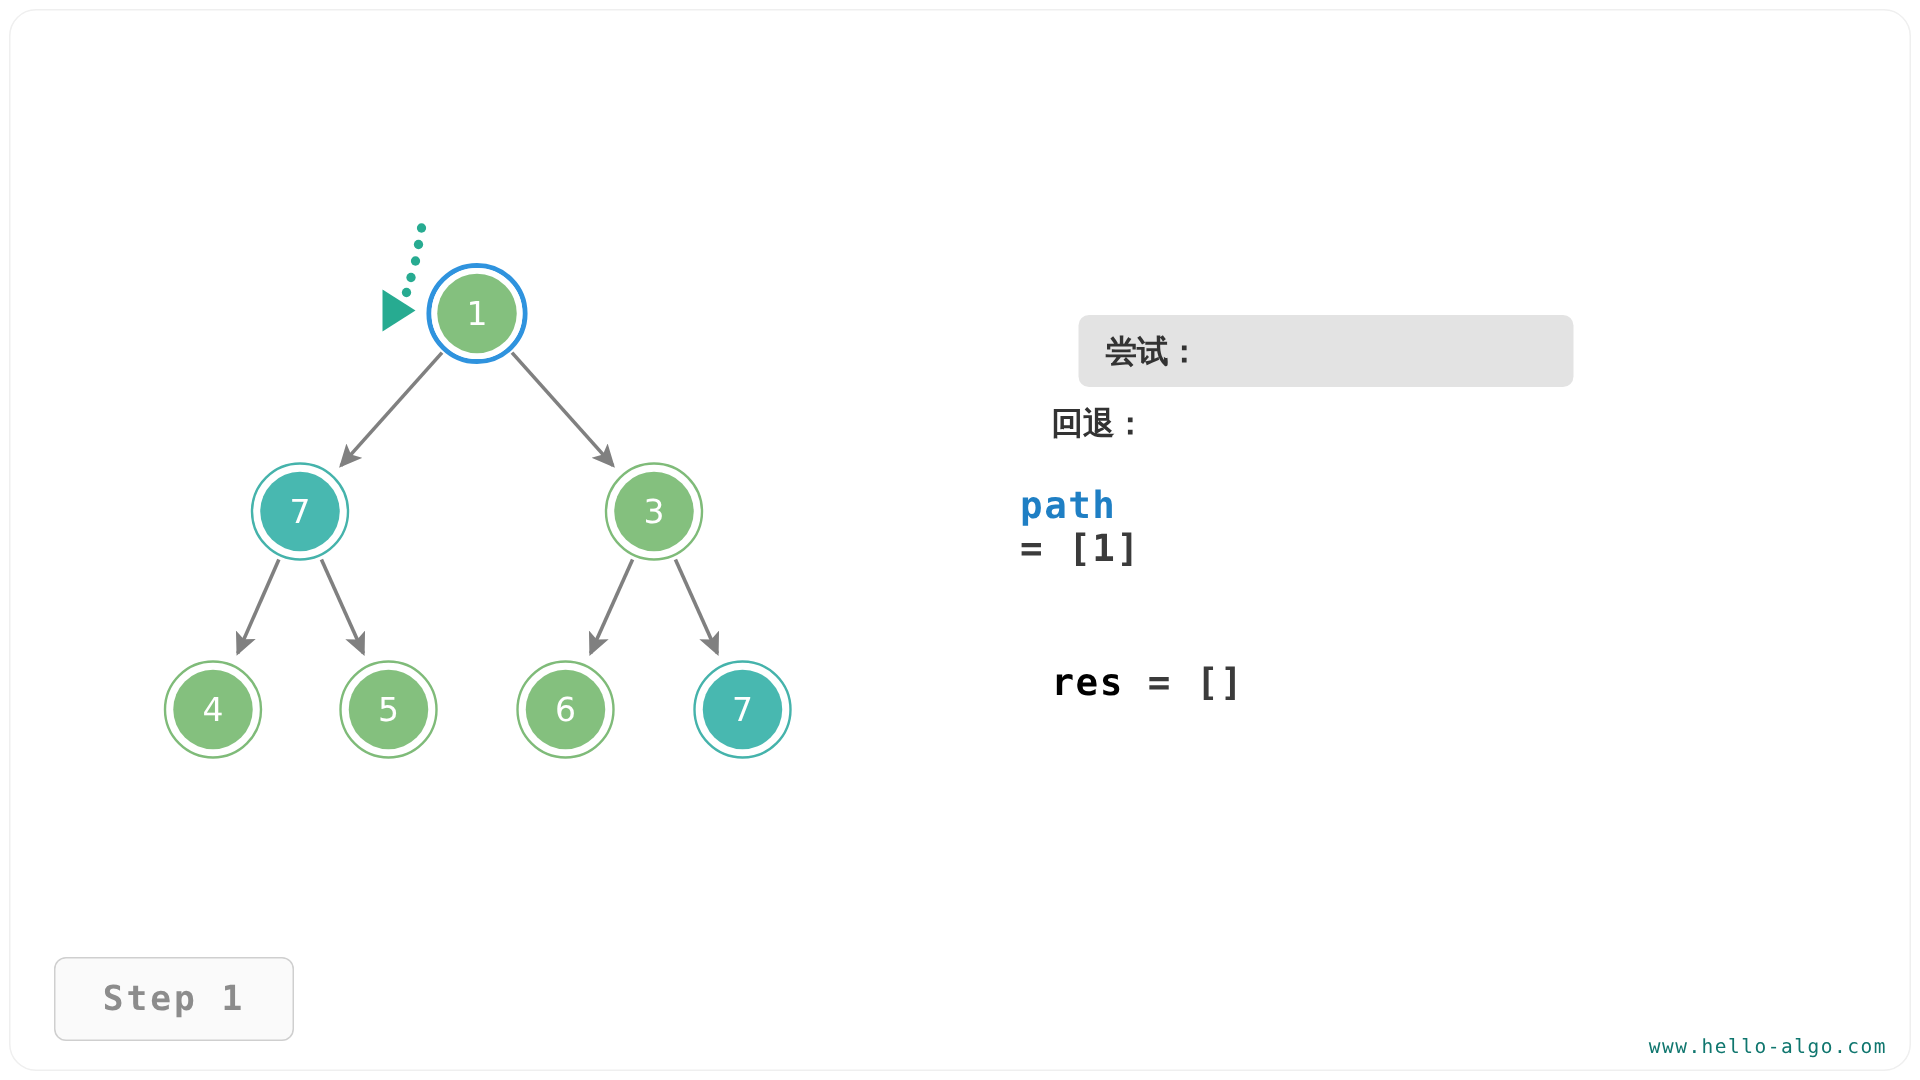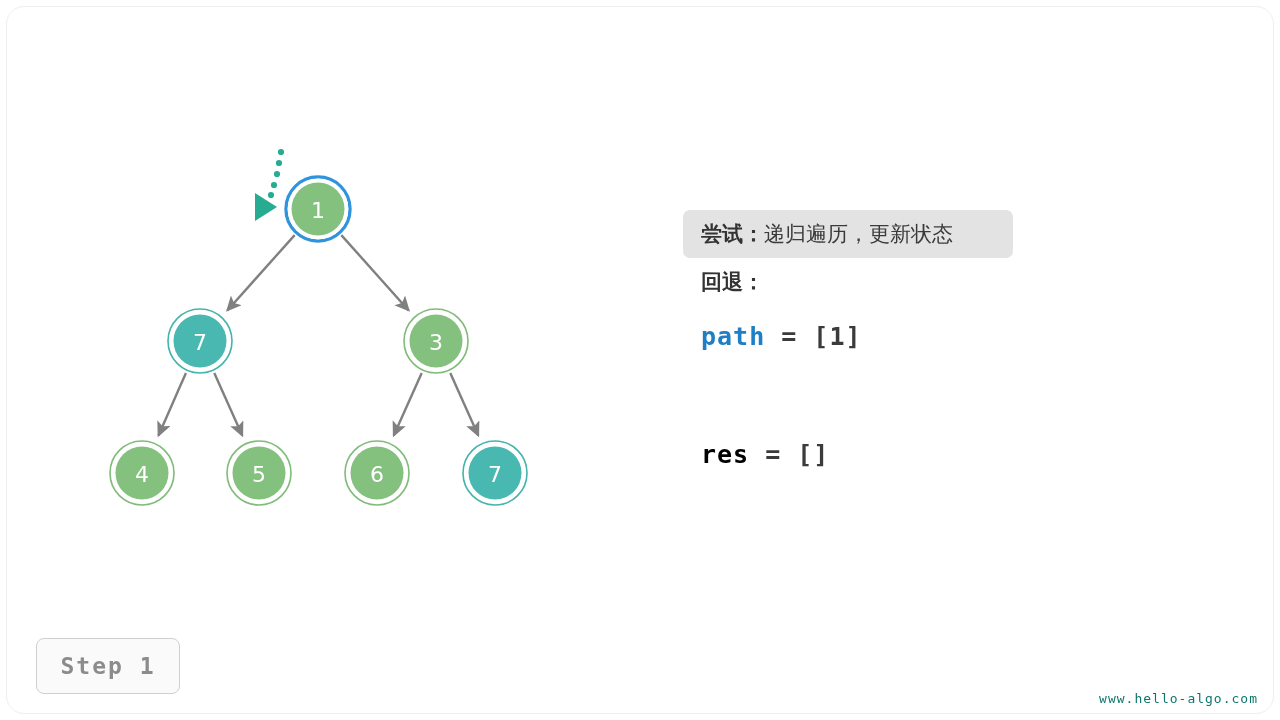--- a/index.html
+++ b/index.html
@@ -59,20 +59,21 @@
     height: 48px;
     display: flex;
     align-items: center;
     box-sizing: border-box;
   }
   .txt-row.highlight {
     background: #e3e3e3;
     border-radius: 7px;
     padding: 0 18px;
     width: 330px;
+    margin-left: 36px;
   }
   .txt-row.plain {
     padding: 0 18px;
     align-items: center;
   }
   .cn-bold {
     font-family: "DejaVu Sans", "Liberation Sans", sans-serif;
     font-size: 21px;
     font-weight: bold;
     color: #333333;
@@ -89,32 +90,32 @@
   .code-row {
     display: flex;
     align-items: center;
     padding: 0 18px;
     font-family: "DejaVu Sans Mono", "Liberation Mono", monospace;
     font-size: 25px;
     font-weight: bold;
     letter-spacing: 1px;
     white-space: pre;
   }
-  #row-path { position: absolute; left: 683px; top: 322px; }
+  #row-path { position: absolute; left: 646px; top: 322px; flex-direction: column; }
   #row-res  { position: absolute; left: 683px; top: 440px; }
   .var-path { color: #1f7fc4; }
   .var-res  { color: #000000; }
   .code-rest { color: #3b3b3b; font-weight: bold; }
 
   
   #step-badge {
     position: absolute;
     left: 36px;
     top: 638px;
-    width: 144px;
+    width: 160px;
     height: 56px;
     box-sizing: border-box;
     border: 1px solid #cfcfcf;
     border-radius: 8px;
     background: #fafafa;
     display: flex;
     align-items: center;
     justify-content: center;
     font-family: "DejaVu Sans Mono", "Liberation Mono", monospace;
     font-size: 23px;
@@ -205,21 +206,20 @@
         <circle cx="277" cy="174" r="3.1" fill="#27ab91"></circle>
         <circle cx="274" cy="185" r="3.1" fill="#27ab91"></circle>
         <circle cx="271" cy="195" r="3.1" fill="#27ab91"></circle>
         <polygon points="255,193 255,221 277,207" fill="#27ab91"></polygon>
       </g>
   </svg>
 
   <div id="panel">
     <div class="txt-row highlight">
       <span class="cn-bold">尝试：</span>
-        <span class="cn-reg">递归遍历，更新状态</span>
     </div>
     <div class="txt-row plain">
       <span class="cn-bold">回退：</span>
     </div>
   </div>
 
   <div id="row-path" class="code-row">
     <span class="var-path">path</span><span class="code-rest"> = [1]</span>
   </div>
 

